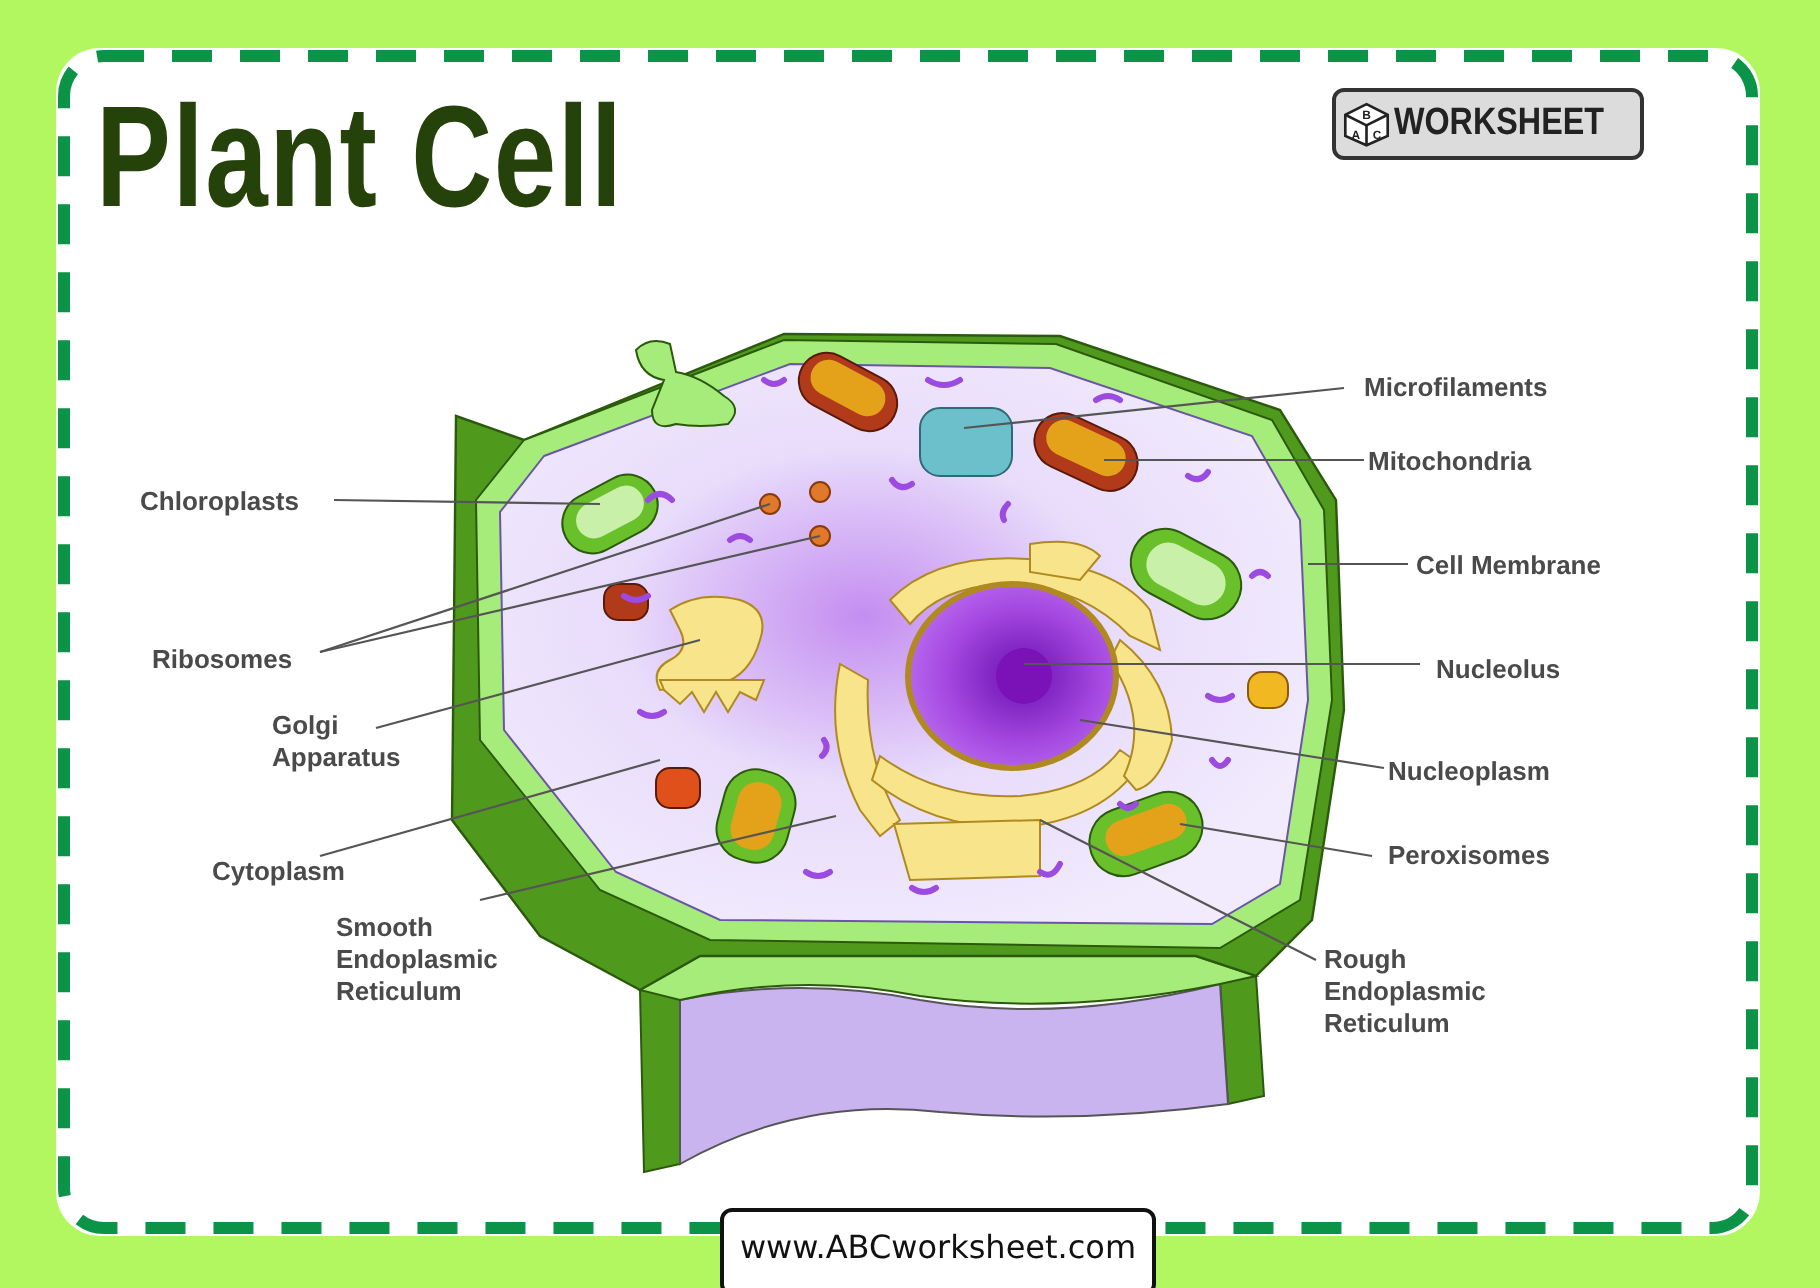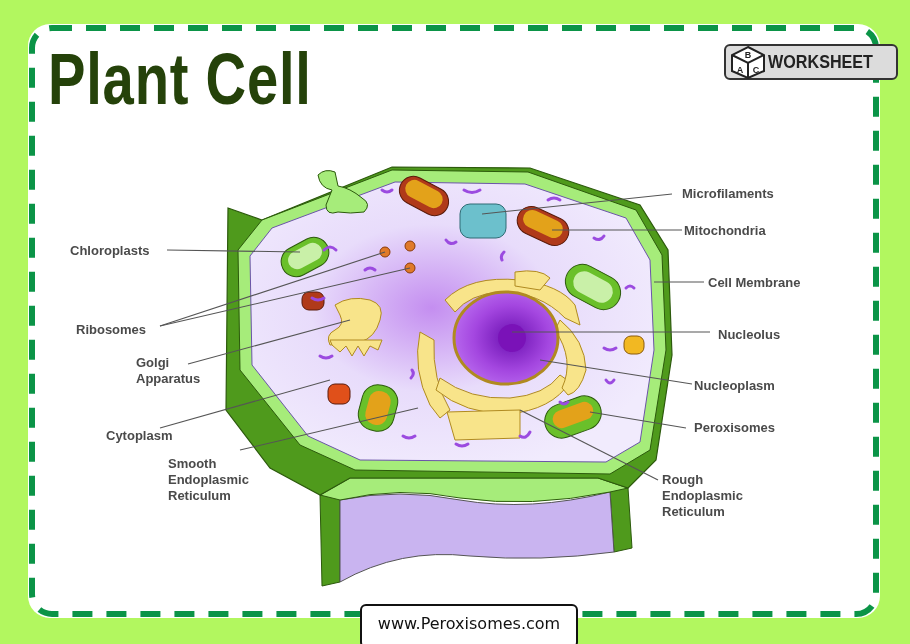--- a/index.html
+++ b/index.html
@@ -1,20 +1,20 @@
 <!DOCTYPE html>
 <html><head>
 <meta charset="utf-8">
 <style>
   html,body{margin:0;padding:0;}
   body{width:910px;height:644px;background:#b2f75f;position:relative;overflow:hidden;font-family:"Liberation Sans",sans-serif;}
   .card{position:absolute;left:28px;top:24px;width:852px;height:594px;background:#ffffff;border-radius:22px;}
   .dash{position:absolute;left:28px;top:24px;width:852px;height:594px;}
   .title{position:absolute;left:48px;top:34px;font-family:"Liberation Sans",sans-serif;font-weight:bold;font-size:72px;color:#25420a;letter-spacing:1px;transform:scaleX(0.78);transform-origin:left top;line-height:90px;}
-  .badge{position:absolute;left:724px;top:44px;width:174px;height:36px;border:2px solid #333;border-radius:6px;background:#dcdcdc;box-sizing:border-box;display:flex;align-items:center;}
+  .badge{position:absolute;left:666px;top:44px;width:156px;height:36px;border:2px solid #333;border-radius:6px;background:#dcdcdc;box-sizing:border-box;display:flex;align-items:center;}
   .badge .cube{width:40px;height:34px;margin-left:2px;}
   .badge .txt{font-family:"Liberation Sans",sans-serif;font-weight:bold;font-size:19px;color:#222;letter-spacing:0px;transform:scaleX(0.85);transform-origin:left center;}
   .footer{position:absolute;left:360px;top:604px;width:218px;height:44px;background:#fff;border:2px solid #111;border-radius:6px;box-sizing:border-box;text-align:center;}
   .footer span{display:block;margin-top:8px;font-family:"DejaVu Sans",sans-serif;font-size:16px;color:#111;}
   svg.diagram{position:absolute;left:0;top:0;}
   .lbl{font-family:"Liberation Sans",sans-serif;font-size:13px;font-weight:bold;fill:#4a4a4a;}
 </style>
 </head>
 <body>
 
@@ -168,14 +168,14 @@
   <text class="lbl" x="708" y="287">Cell Membrane</text>
   <text class="lbl" x="718" y="339">Nucleolus</text>
   <text class="lbl" x="694" y="390">Nucleoplasm</text>
   <text class="lbl" x="694" y="432">Peroxisomes</text>
   <text class="lbl" x="662" y="484">Rough</text>
   <text class="lbl" x="662" y="500">Endoplasmic</text>
   <text class="lbl" x="662" y="516">Reticulum</text>
 </svg>
 
 <div class="footer">
-  <span>www.Peroxisomes.com</span>
+  <span>www.ABCworksheet.com</span>
 </div>
 
 </body></html>

